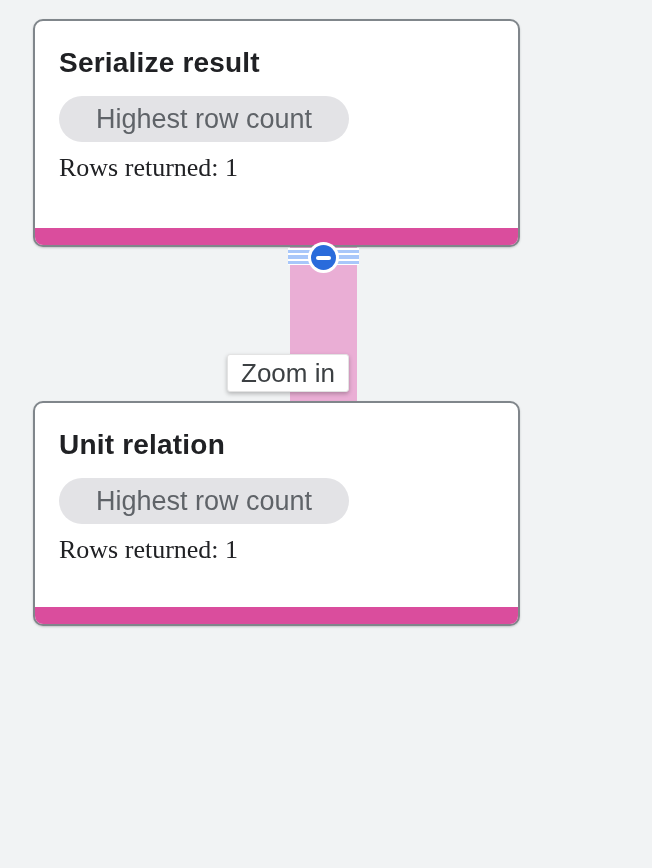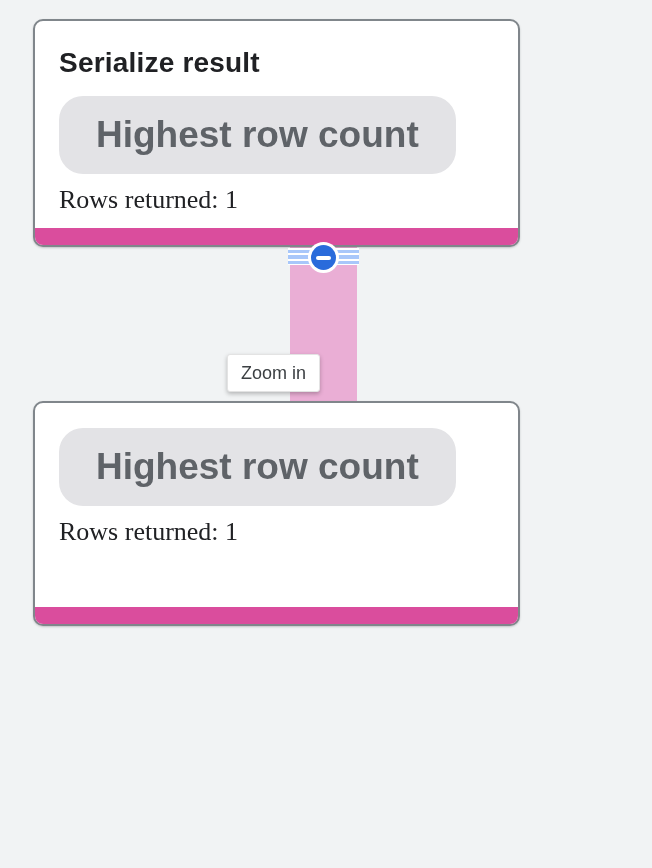--- a/index.html
+++ b/index.html
@@ -47,24 +47,24 @@
     font-weight:700;
     letter-spacing:.2px;
     color:var(--title_text);
     line-height:33px;
     margin-bottom:17px;
   }
   .badge{
     display:inline-block;
     background:var(--badge_bg);
     color:var(--badge_text);
-    font-size:37px;
-    font-weight:700;
+    font-size:27px;
+    font-weight:400;
     line-height:46px;
-    padding:16px 37px;
+    padding:0 37px;
     border-radius:24px;
   }
   .rows-label{
     margin-top:11px;
     font-size:26px;
     font-weight:400;
     color:var(--body_text);
     line-height:30px;
     font-family:Liberation Serif, serif;
   }
@@ -130,21 +130,21 @@
   
   .tooltip{
     position:absolute;
     left:227px;top:354px;
     height:38px;
     padding:0 13px;
     background:var(--tooltip_bg);
     border:1px solid #E3E3E3;
     border-radius:3px;
     box-shadow:0 2px 4px rgba(0,0,0,.25);
-    font-size:18px;
+    font-size:26px;
     color:var(--tooltip_text);
     line-height:36px;
     white-space:nowrap;
     z-index:5;
   }
 </style>
 </head>
 <body>
 
 <div class="canvas">
@@ -171,19 +171,20 @@
       <span class="minus-glyph"></span>
     </span>
   </button>
 
   <div class="tooltip">
     <span>Zoom in</span>
   </div>
 
   <div class="node node-2">
     <div class="node-content">
+      <div class="node-title">Unit relation</div>
       <div class="badge">Highest row count</div>
       <div class="rows-label">Rows returned: 1</div>
     </div>
     <div class="severity-bar"></div>
   </div>
 
 </div>
 
 </body></html>

